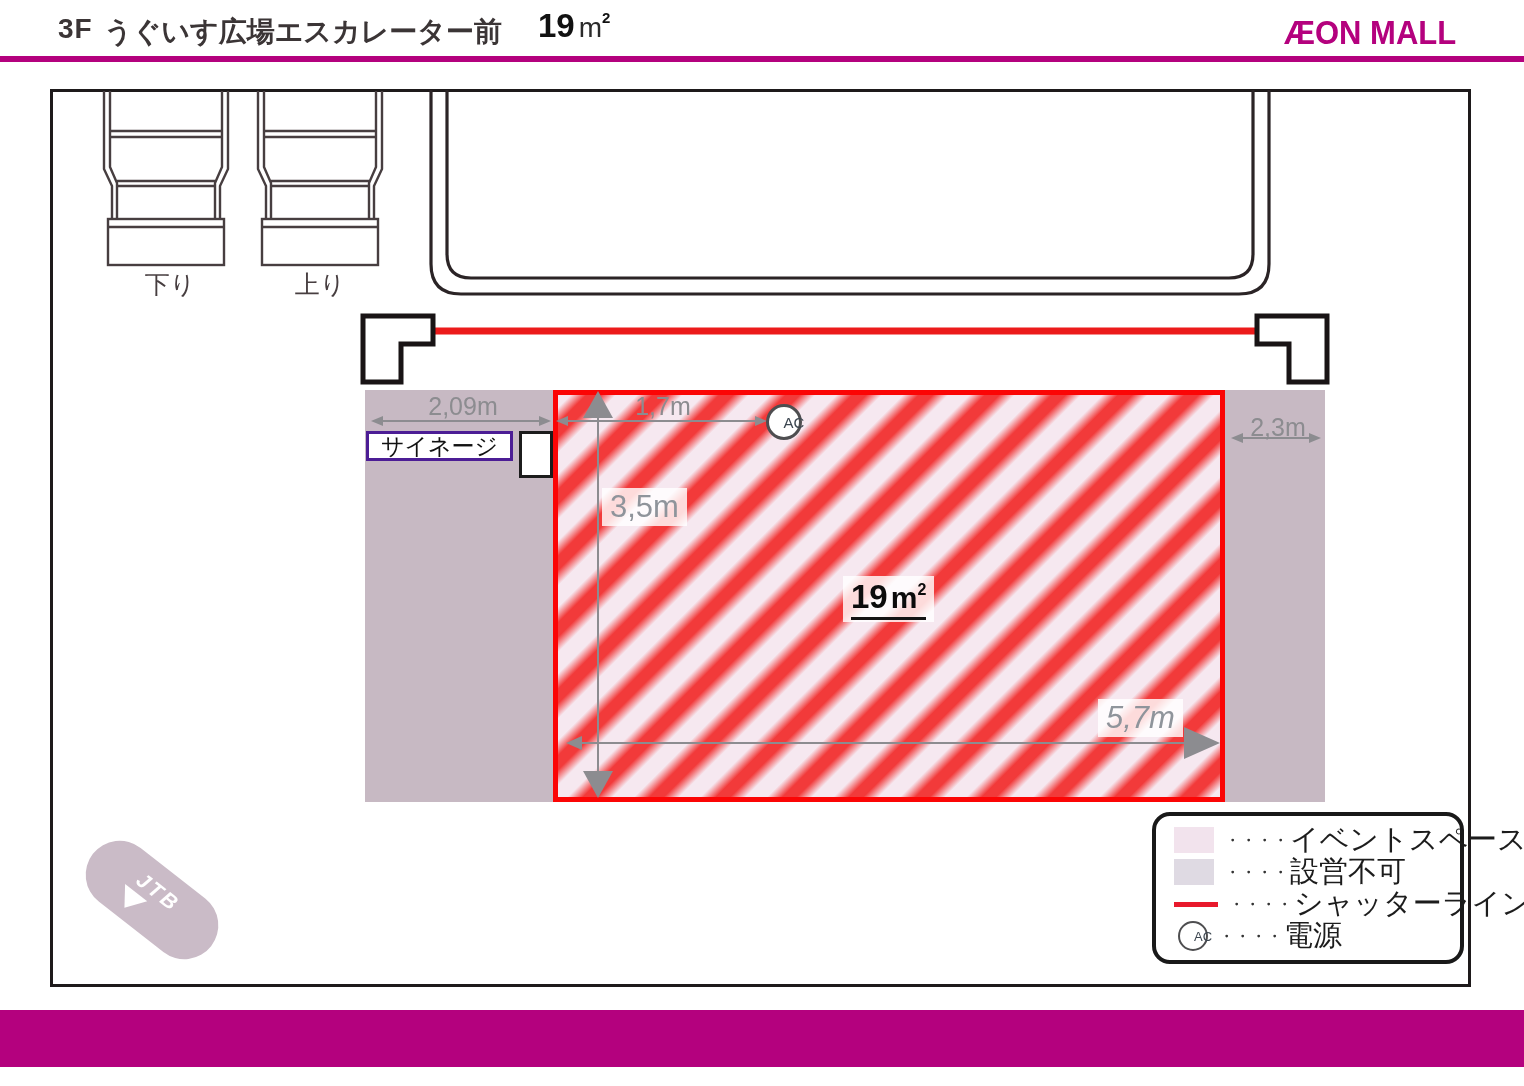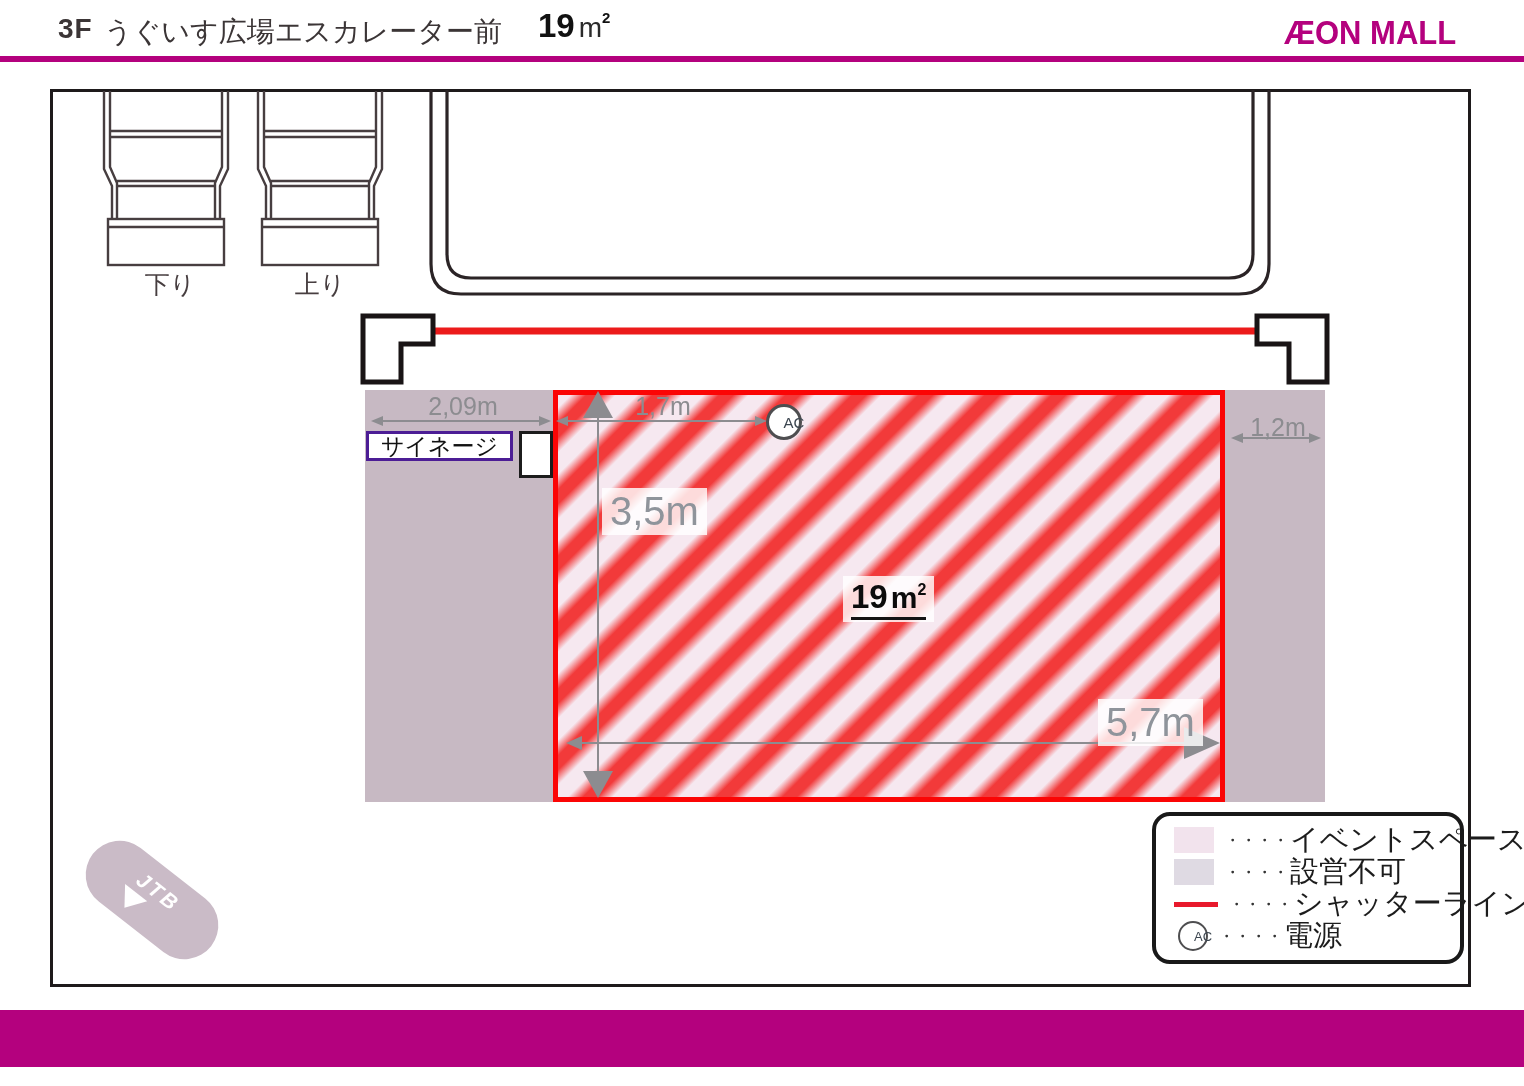--- a/index.html
+++ b/index.html
@@ -10,21 +10,21 @@
     position: relative;
     width: 1524px;
     height: 1086px;
     background: #fff;
     overflow: hidden;
   }
   .abs { position: absolute; }
 
   
   .hdr-floor  { left: 58px;  top: 13px; font-size: 28px; font-weight: 600; color: #3b3536; letter-spacing: 1px; }
-  .hdr-title  { left: 104px; top: 13px; font-size: 28px; font-weight: 400; color: #3b3536; }
+  .hdr-title  { left: 104px; top: 13px; font-size: 28px; font-weight: 700; color: #3b3536; }
   .hdr-area   { left: 538px; top: 7px;  display: flex; align-items: baseline; color: #111; }
   .hdr-area .v { font-size: 33px; font-weight: bold; }
   .hdr-area .u { font-size: 28px; margin-left: 4px; color: #2b2b2b; }
   .hdr-area .s { font-size: 15px; font-weight: bold; position: relative; top: -14px; }
   .hdr-logo   { left: 1284px; top: 16px; font-size: 31px; font-weight: 800; color: var(--brand_magenta); letter-spacing: 0px; transform: scaleY(1.05); }
   .hdr-rule   { left: 0; top: 56px; width: 1524px; height: 6px; background: var(--brand_magenta); }
 
   
   .frame { left: 50px; top: 89px; width: 1421px; height: 898px; border: 3px solid #1e1a1b; background: #fff; }
 
@@ -45,21 +45,21 @@
       transparent 41px, transparent 47px);
   }
 
   
   .signage { left: 366px; top: 431px; width: 147px; height: 30px; background: #fff; border: 3px solid #4c1d95;
              display: flex; align-items: center; justify-content: center; font-size: 23px; color: #111; }
   .side-box { left: 519px; top: 431px; width: 34px; height: 47px; background: #fff; border: 3px solid #1c1c1c; }
 
   
   .dim { color: var(--dim_gray); font-size: 25px; text-align: center; }
-  .dim-big { color: #8f949b; font-size: 40px; background: rgba(255,255,255,0.82); padding: 1px 8px; }
+  .dim-big { color: #8f949b; font-size: 31px; background: rgba(255,255,255,0.82); padding: 1px 8px; }
 
   .area19 { left: 843px; top: 576px; background: rgba(255,255,255,0.82); padding: 2px 8px; }
   .area19 .wrap { display: flex; align-items: baseline; border-bottom: 3px solid #141414; padding-bottom: 1px; }
   .area19 .v { font-size: 33px; font-weight: bold; color: #0c0c0c; }
   .area19 .u { font-size: 30px; font-weight: bold; color: #0c0c0c; margin-left: 3px; }
   .area19 .s { font-size: 16px; font-weight: bold; color: #0c0c0c; position: relative; top: -13px; }
 
   
   .ac-circle { width: 36px; height: 36px; border-radius: 50%; border: 3px solid #4e4e50; background: #fff;
                display: flex; align-items: center; justify-content: center;
@@ -192,23 +192,23 @@
       <span class="u">m</span>
       <span class="s">2</span>
     </div>
   </div>
 
   <svg class="abs" style="left:562px; top:727px;" width="660" height="32" viewBox="0 0 660 32" fill="#8c8c90">
     <line x1="8" y1="16" x2="630" y2="16" stroke="#8c8c90" stroke-width="2"></line>
     <polygon points="4,16 20,9 20,23"></polygon>
     <polygon points="658,16 622,0 622,32"></polygon>
   </svg>
-  <div class="abs dim-big" style="left:1098px; top:699px;">5,7m</div>
-
-  <div class="abs dim" style="left:1238px; top:413px; width:80px;">1,2m</div>
+  <div class="abs dim-big" style="left:1098px; top:699px;font-style:italic;">5,7m</div>
+
+  <div class="abs dim" style="left:1238px; top:413px; width:80px;">2,3m</div>
   <svg class="abs" style="left:1231px; top:430px;" width="90" height="16" viewBox="0 0 90 16" fill="#8c8c90">
     <line x1="6" y1="8" x2="84" y2="8" stroke="#8c8c90" stroke-width="2"></line>
     <polygon points="0,8 12,3 12,13"></polygon>
     <polygon points="90,8 78,3 78,13"></polygon>
   </svg>
 
   <div class="abs legend">
     <div class="lrow">
       <span class="lswatch pink"></span>
       <span class="ldots">・・・・</span>

